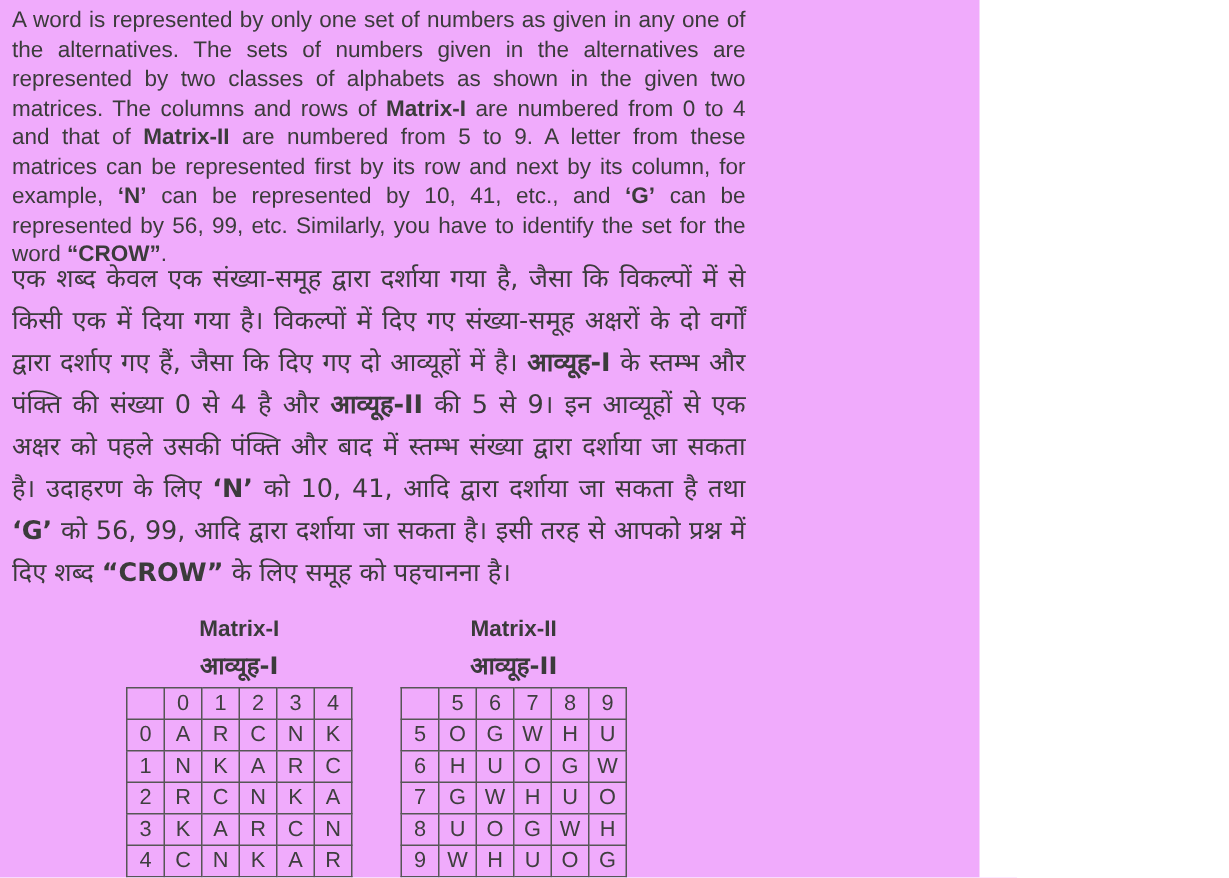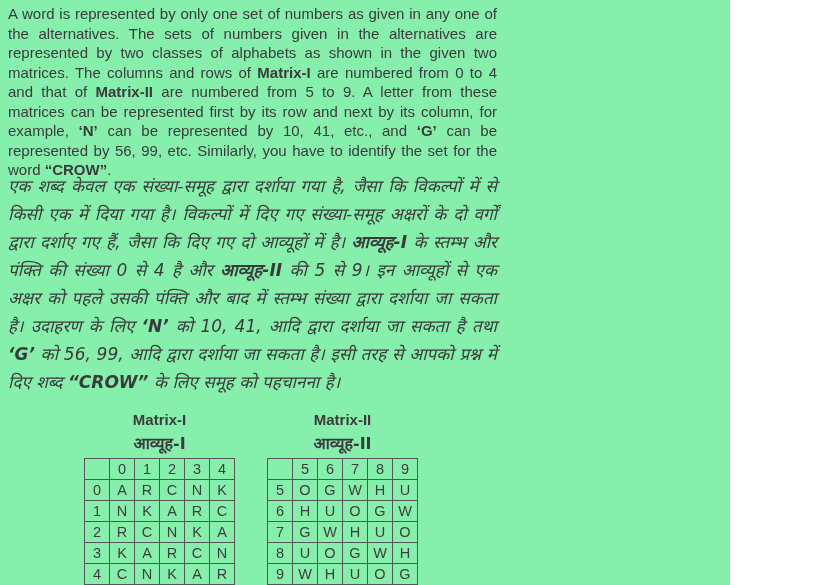--- a/index.html
+++ b/index.html
@@ -1,20 +1,20 @@
 <!DOCTYPE html>
 <html><head>
 <meta charset="utf-8">
 <style>
   html, body { margin: 0; padding: 0; background: #ffffff; }
   .page {
     position: relative;
-    width: 730px;
+    width: 653px;
     height: 585px;
-    background: #86efac;
+    background: #f0abfc;
     font-family: "Liberation Sans", "DejaVu Sans", sans-serif;
     color: #3b3b3b;
     overflow: hidden;
   }
   .para-en {
     position: absolute;
     left: 8px;
     top: 4px;
     width: 489px;
     font-size: 15px;
@@ -25,21 +25,20 @@
   .para-hi {
     position: absolute;
     left: 8px;
     top: 172px;
     width: 489px;
     font-size: 17px;
     line-height: 28px;
     text-align: justify;
     margin: 0;
     font-family: "DejaVu Sans", "Liberation Sans", sans-serif;
-    font-style: italic;
   }
   .b { font-weight: bold; }
   .matrix-label {
     position: absolute;
     top: 410px;
     width: 151px;
     text-align: center;
     font-weight: bold;
   }
   .matrix-label .title-en { font-size: 15px; line-height: 20px; }

